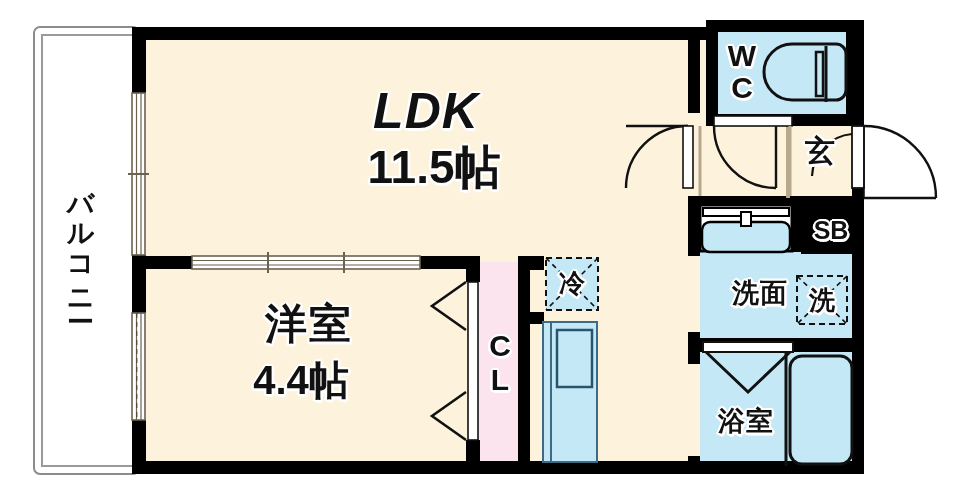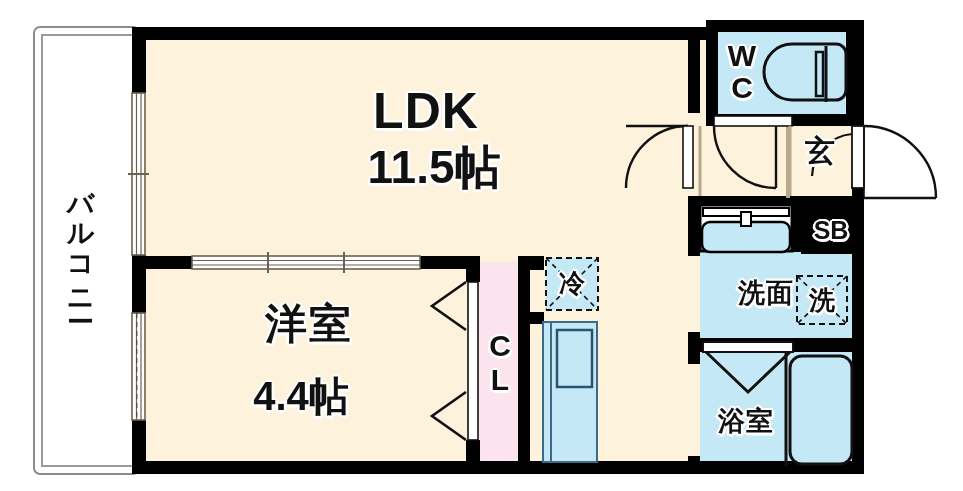--- a/index.html
+++ b/index.html
@@ -34,24 +34,24 @@
     line-height: 1.02;
     text-align: center;
     white-space: nowrap;
     
     text-shadow:
       2px 0 0 #fff, -2px 0 0 #fff, 0 2px 0 #fff, 0 -2px 0 #fff,
       1.5px 1.5px 0 #fff, -1.5px 1.5px 0 #fff, 1.5px -1.5px 0 #fff, -1.5px -1.5px 0 #fff,
       2.5px 1px 0 #fff, -2.5px 1px 0 #fff, 1px 2.5px 0 #fff, 1px -2.5px 0 #fff;
     pointer-events: none;
   }
-  .lbl-ldk-name   { font-size: 50px; letter-spacing: 1px; }
+  .lbl-ldk-name   { font-size: 50px; letter-spacing: 1px; font-style: italic; }
   .lbl-ldk-area   { font-size: 46px; }
   .lbl-room-name  { font-size: 42px; letter-spacing: 2px; }
-  .lbl-room-area  { font-size: 40px; margin-top: 16px; }
+  .lbl-room-area  { font-size: 40px; }
   .lbl-wc         { font-size: 30px; line-height: 1.05; }
   .lbl-genkan     { font-size: 30px; }
   .lbl-sb         { font-size: 25px; }
   .lbl-cl         { font-size: 30px; line-height: 1.08; }
   .lbl-rei        { font-size: 26px; }
   .lbl-sen        { font-size: 26px; }
   .lbl-senmen     { font-size: 27px; letter-spacing: 1px; }
   .lbl-yokushitsu { font-size: 27px; letter-spacing: 1px; margin-top: 24px; }
   .lbl-balcony    {
     font-size: 27px;
@@ -274,17 +274,17 @@
 
   <div class="lbl lbl-sb" style="left:808px; top:218px; width:46px;">SB</div>
 
   <div class="lbl lbl-cl" style="left:482px; top:330px; width:36px;">C</div>
   <div class="lbl lbl-cl" style="left:482px; top:364px; width:36px;">L</div>
 
   <div class="lbl lbl-rei" style="left:546px; top:270px; width:52px;">冷</div>
 
   <div class="lbl lbl-sen" style="left:797px; top:287px; width:50px;">洗</div>
 
-  <div class="lbl lbl-senmen" style="left:724px; top:280px; width:84px;">洗面</div>
+  <div class="lbl lbl-senmen" style="left:704px; top:280px; width:84px;text-align:right;">洗面</div>
 
   <div class="lbl lbl-yokushitsu" style="left:704px; top:384px; width:84px;">浴室</div>
 
 </div>
 
 </body></html>

